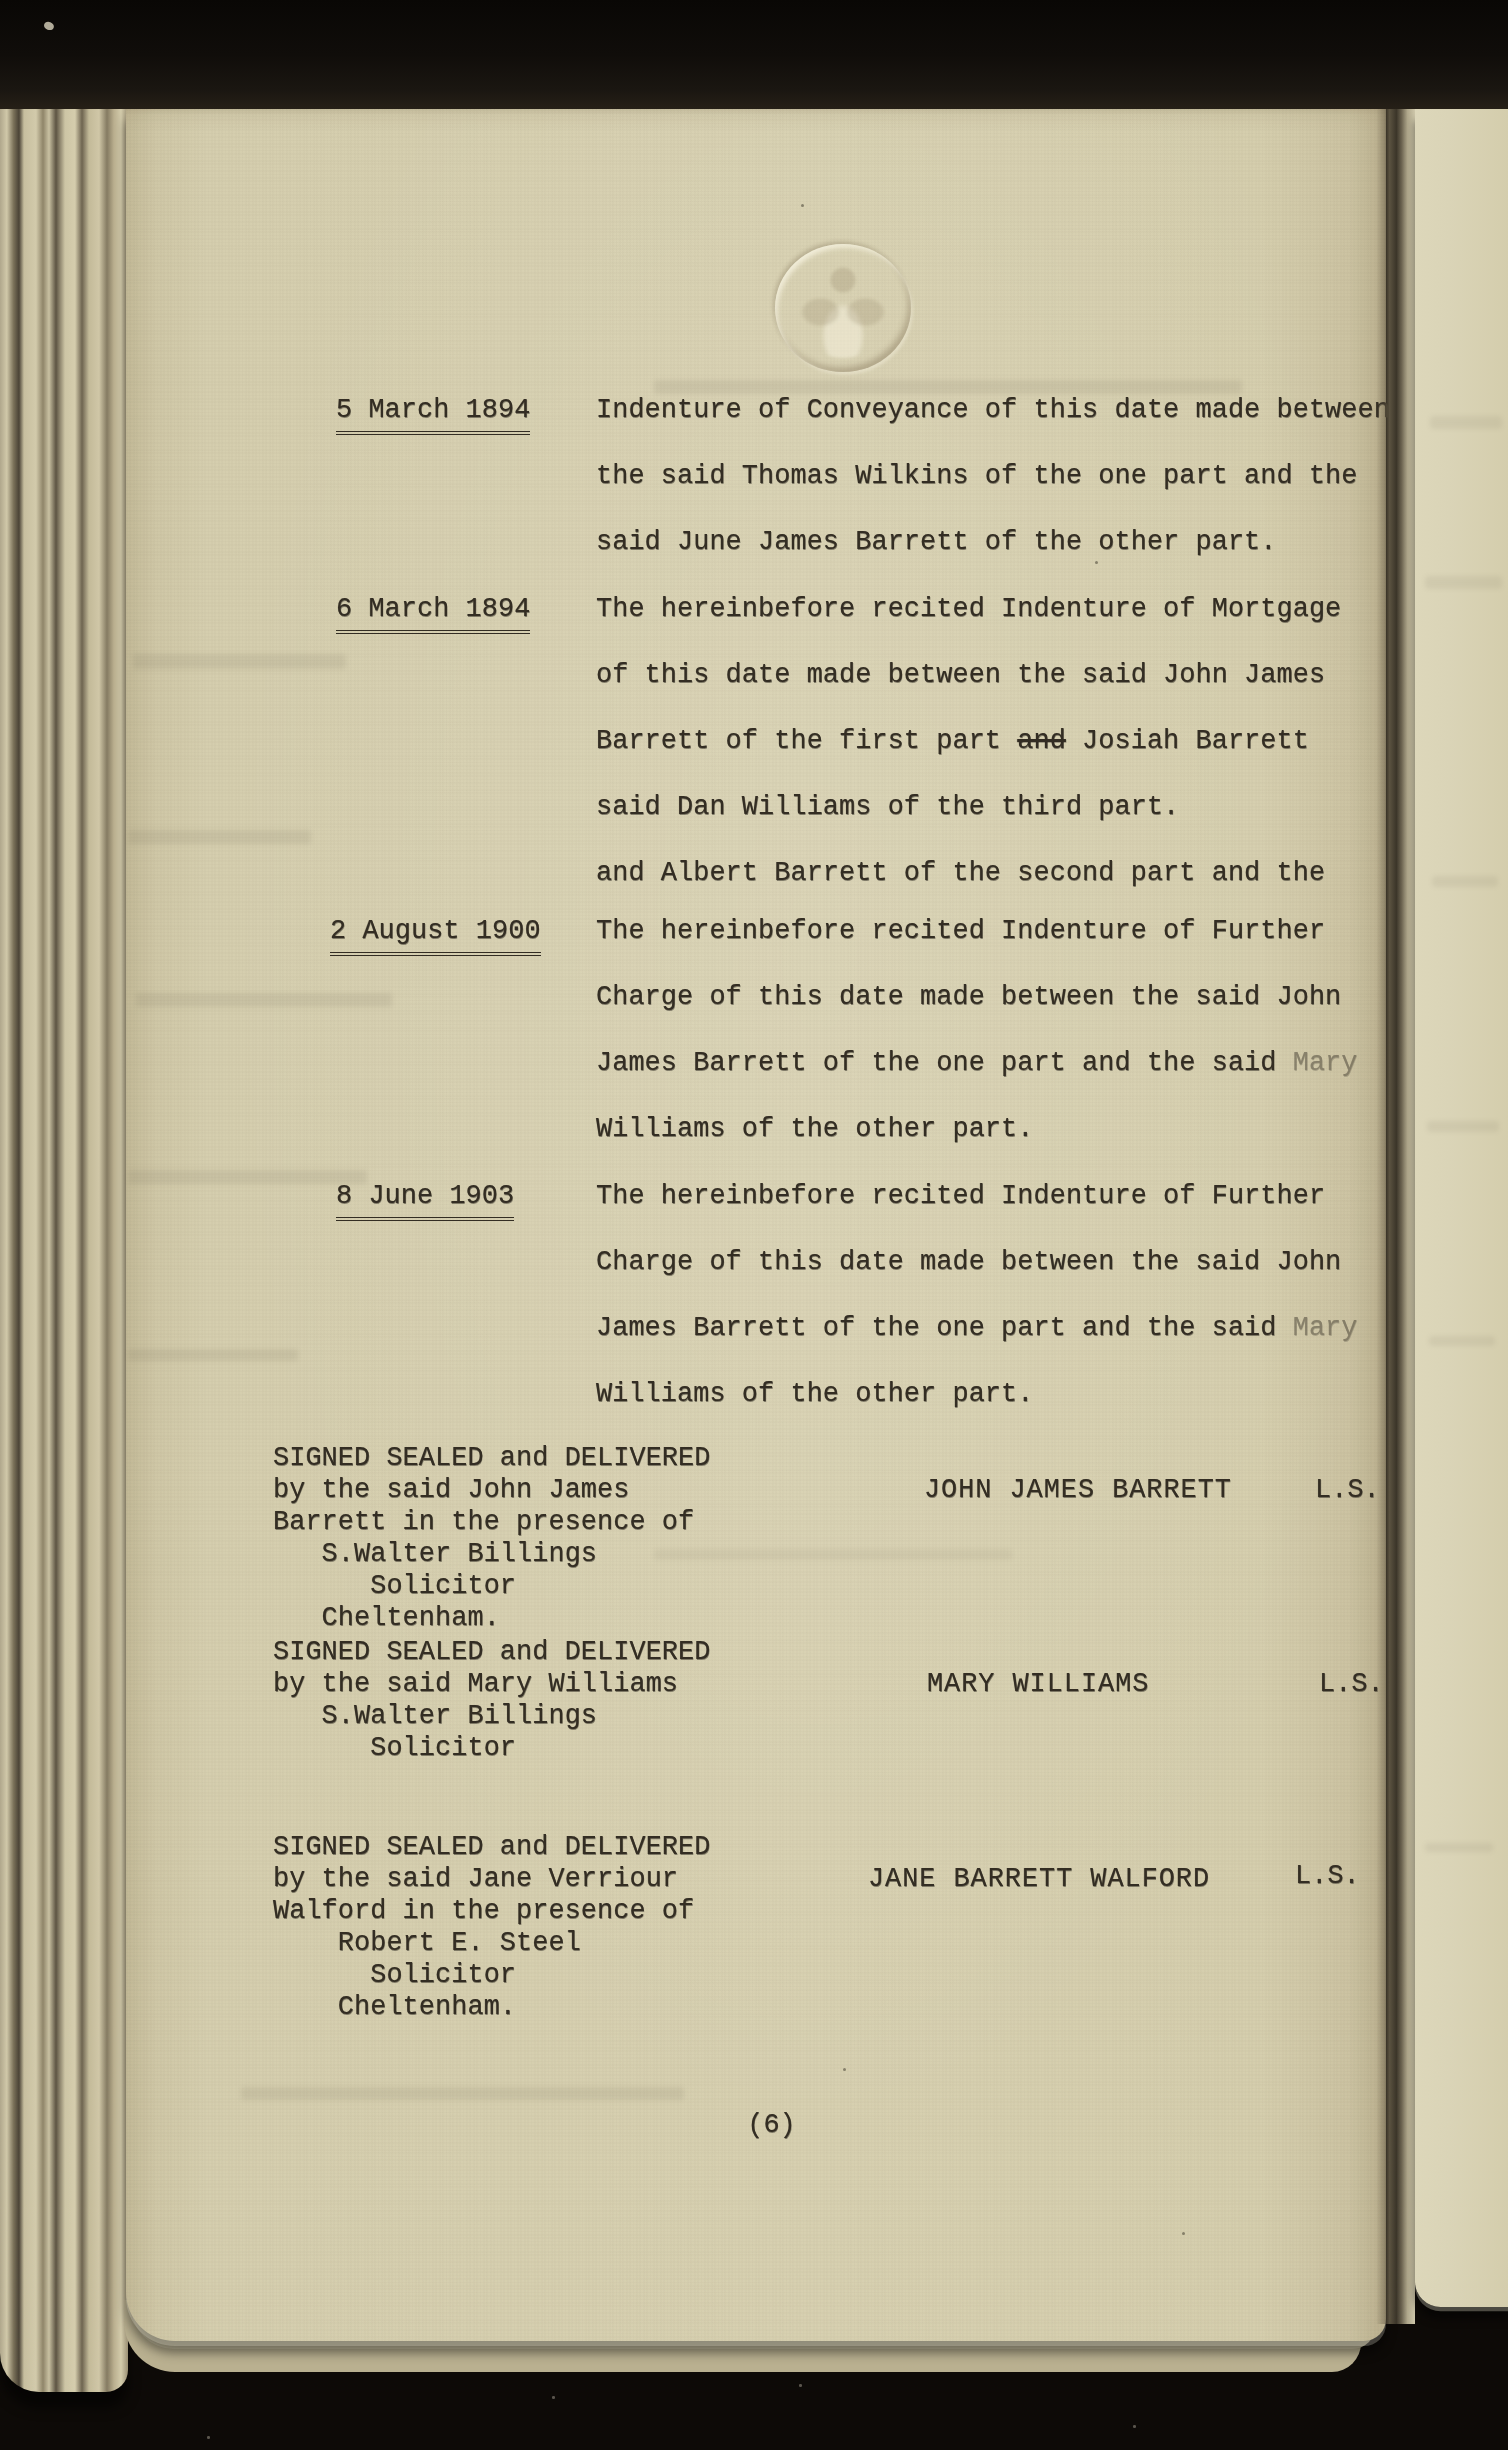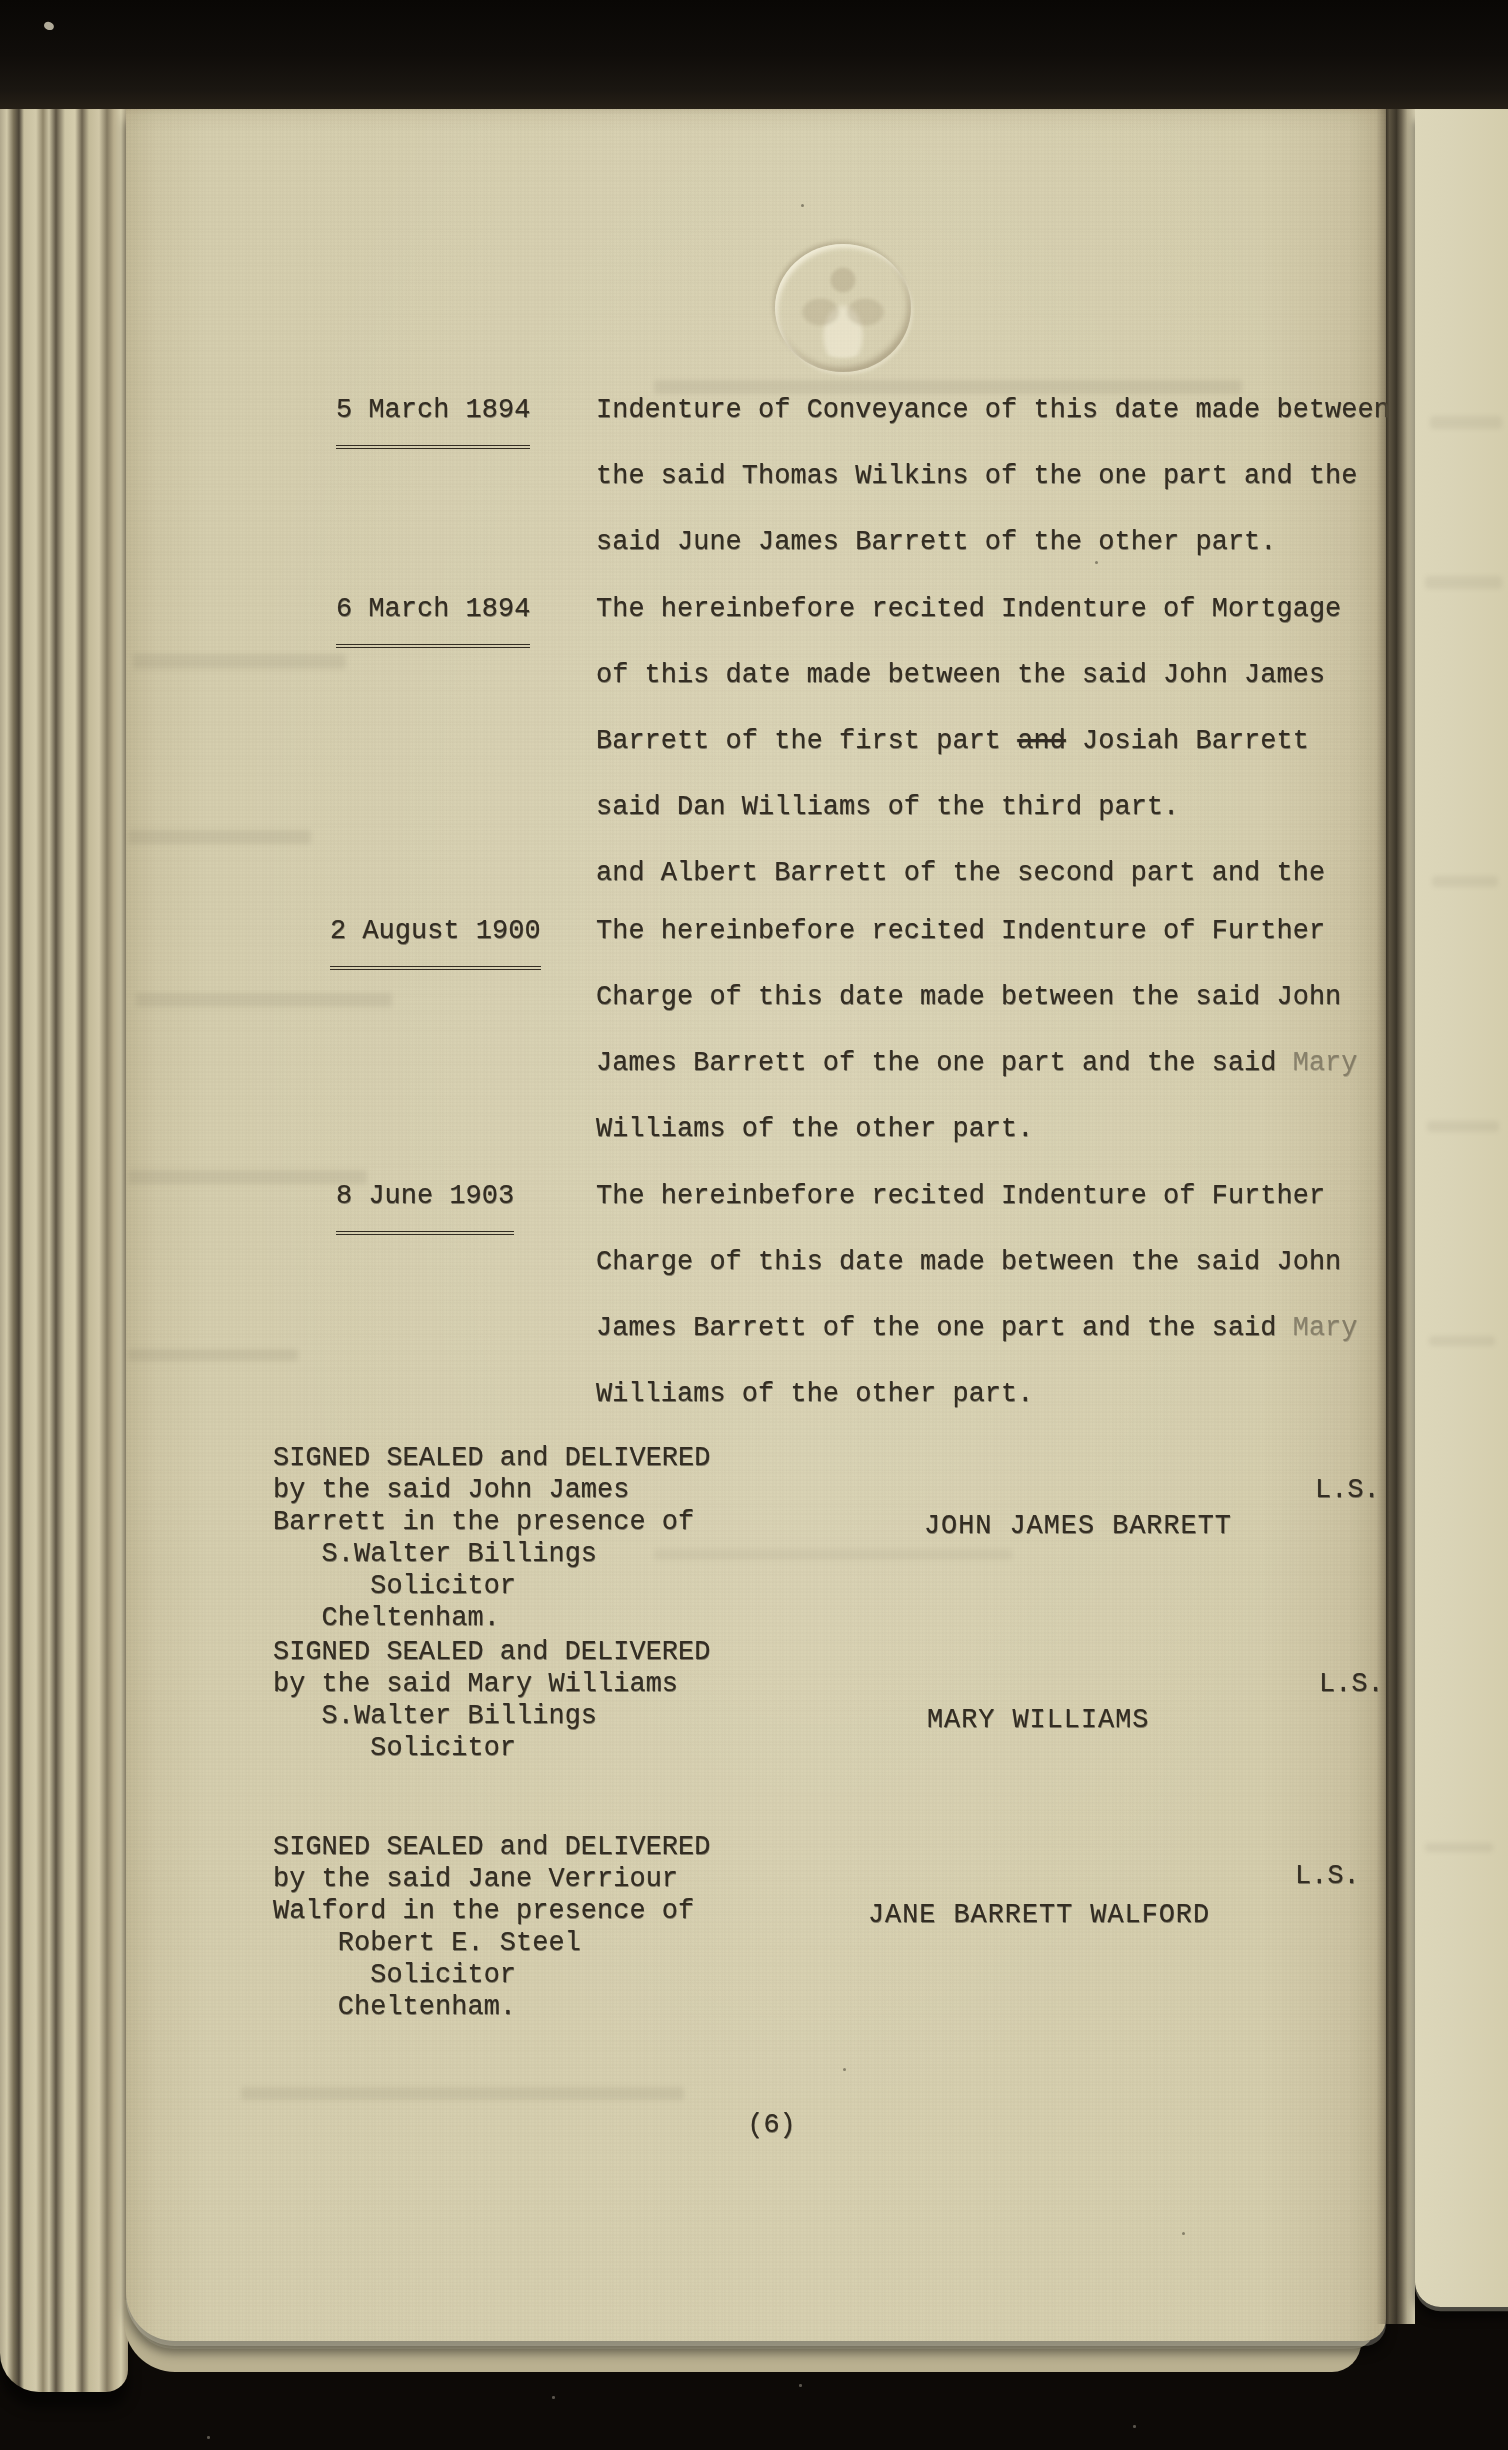--- a/index.html
+++ b/index.html
@@ -73,29 +73,29 @@
       radial-gradient(ellipse at 72% 54%, rgba(135,120,90,.24) 0 16px, rgba(0,0,0,0) 20.4px),
       radial-gradient(ellipse at 50% 78%, rgba(250,246,228,.55) 0 17px, rgba(0,0,0,0) 22px);
     filter:blur(1.7px);
   }
 
   
   .typed{position:absolute;inset:0;color:#332d23;font-size:27px;
     text-shadow:0.4px 0.6px 0 rgba(42,37,29,.5), -0.3px 0 0 rgba(42,37,29,.28);}
   .entry{position:absolute;left:210px;display:flex;align-items:flex-start;}
   .entry-date{width:260px;flex:none;}
-  .entry-date .dt{display:inline-block;line-height:41px;border-bottom:4.3px double #332d23;padding-bottom:14px;white-space:pre;}
+  .entry-date .dt{display:inline-block;line-height:41px;border-bottom:4.3px double #332d23;padding-bottom:0;white-space:pre;}
   .entry-body{flex:none;}
   .tline{white-space:pre;height:66px;line-height:41px;}
   .struck{text-decoration:line-through;text-decoration-thickness:2.6px;}
   .faint{opacity:.45;}
 
   .sig-block{position:absolute;left:147px;width:1107px;height:194px;}
   .sline{white-space:pre;height:32px;line-height:32px;}
-  .signatory{position:absolute;line-height:32px;white-space:pre;letter-spacing:0.9px;margin-top:36px;}
+  .signatory{position:absolute;line-height:32px;white-space:pre;letter-spacing:0.9px;}
   .seal-label{position:absolute;line-height:32px;white-space:pre;}
 
   .page-number{position:absolute;left:0;right:0;top:1999px;text-align:center;padding-left:31px;line-height:34px;}
 
   
   .smudge{position:absolute;background:#6f6754;opacity:.12;filter:blur(2.6px);border-radius:3.4px;}
   .speck{position:absolute;width:3.4px;height:3.4px;border-radius:50%;background:#463f32;opacity:.55;}
 
   
   .gutter{

